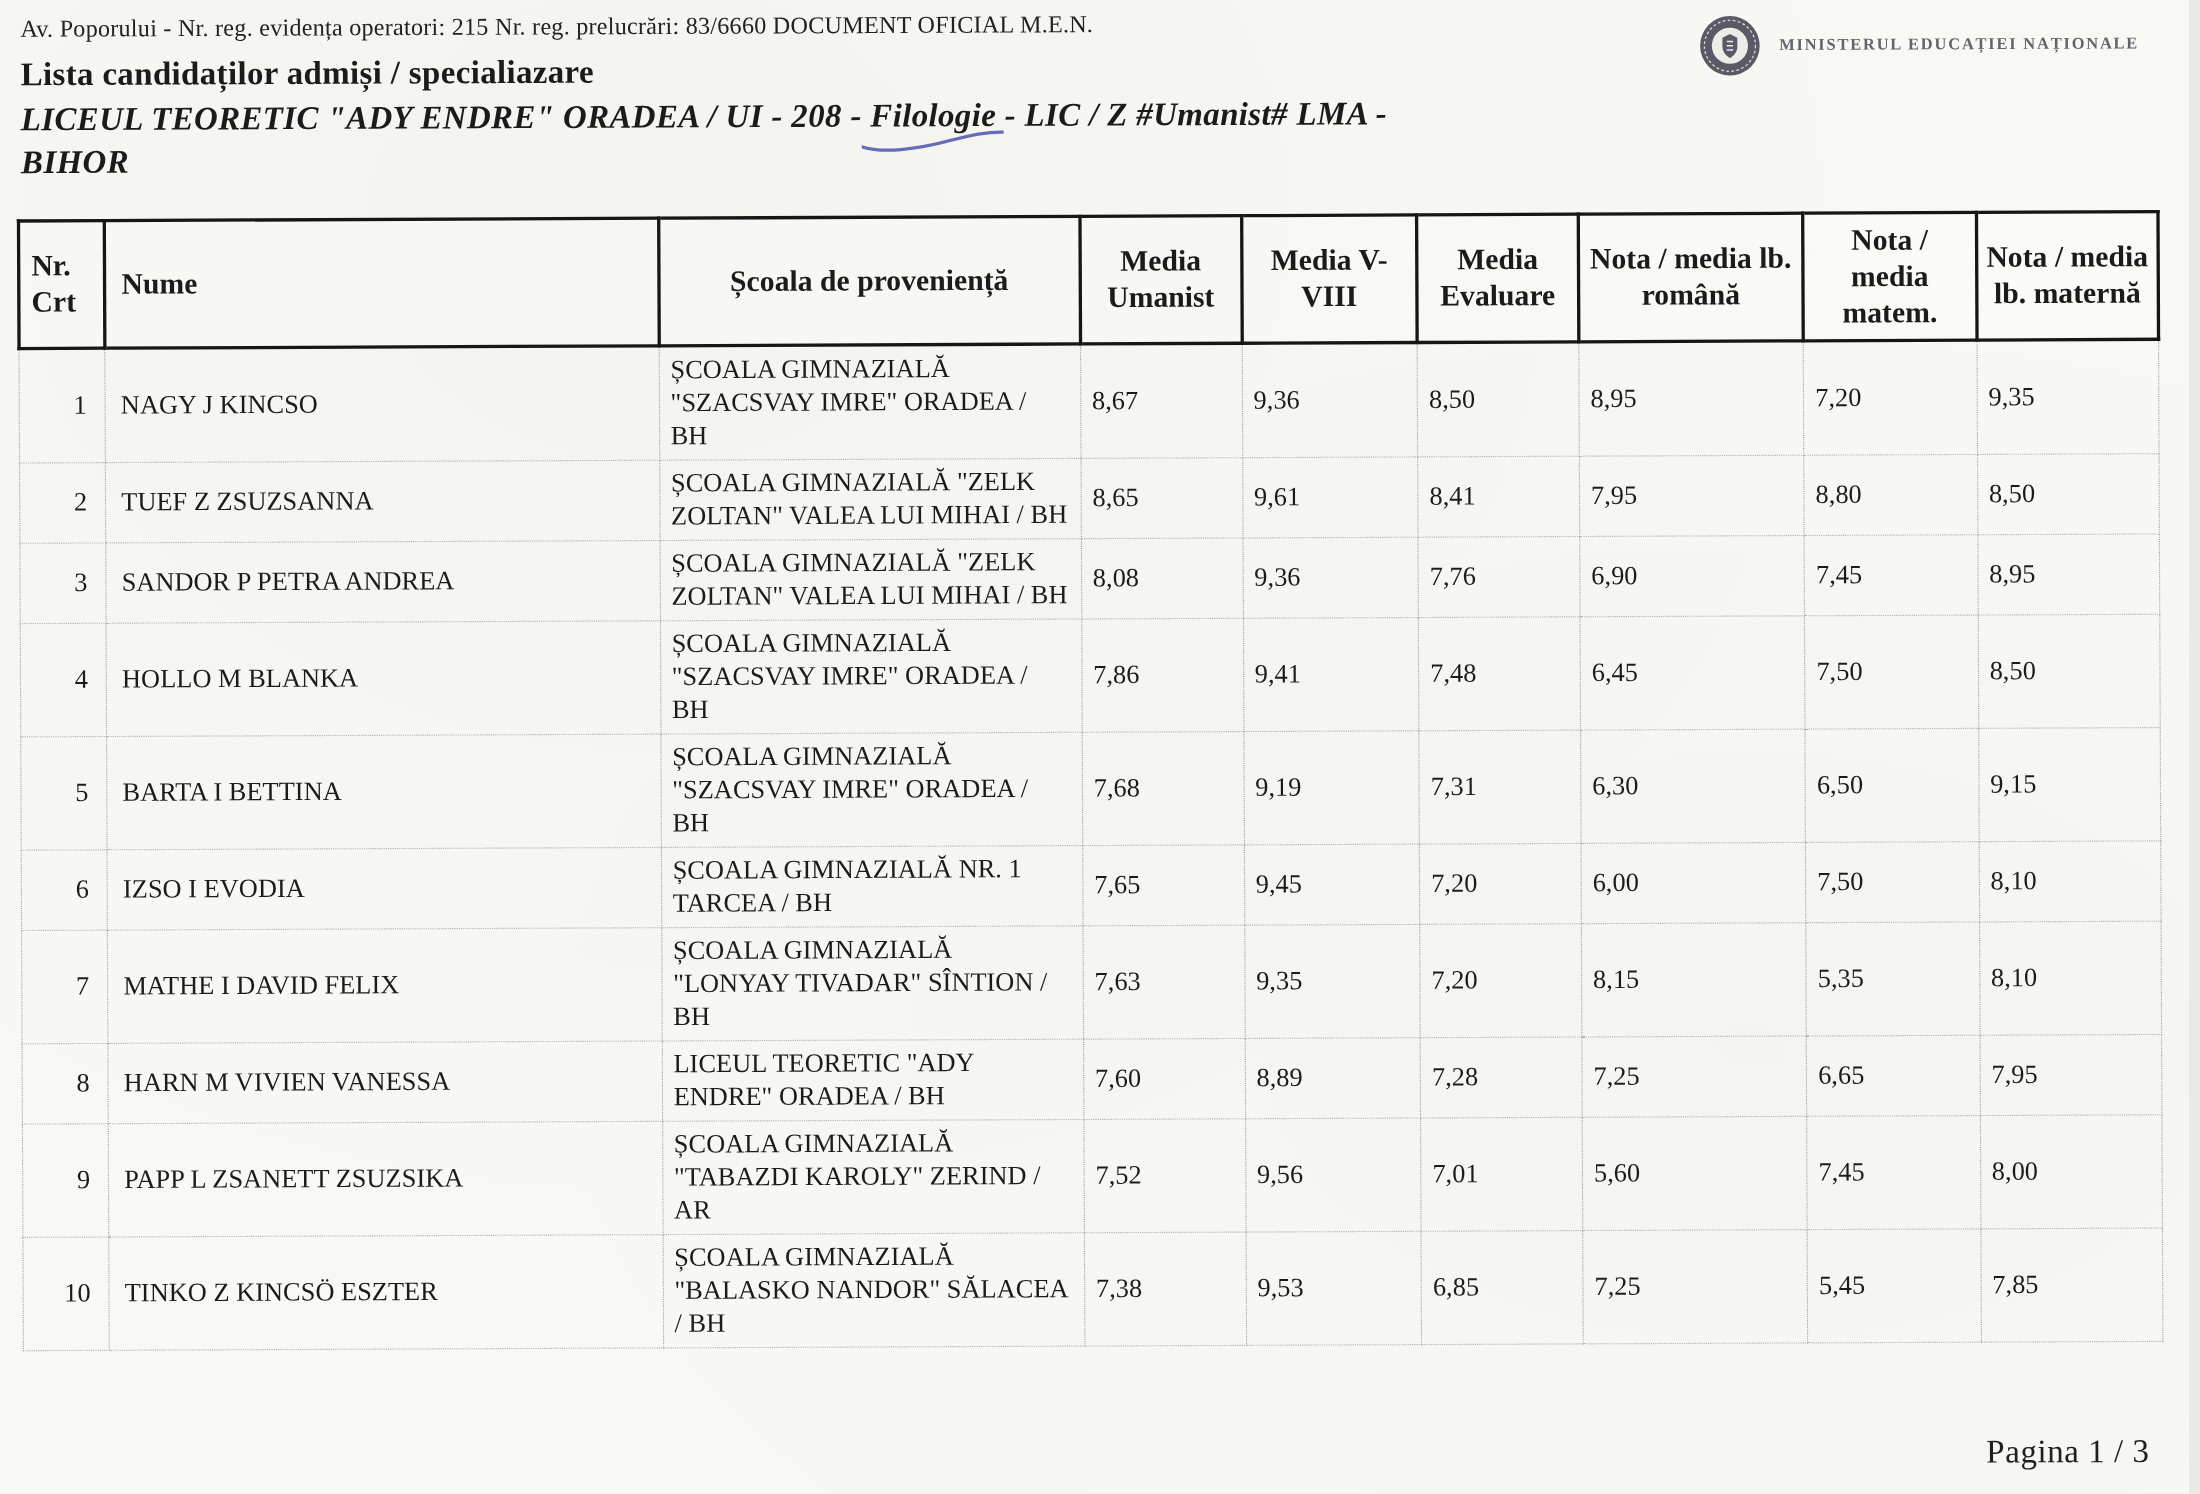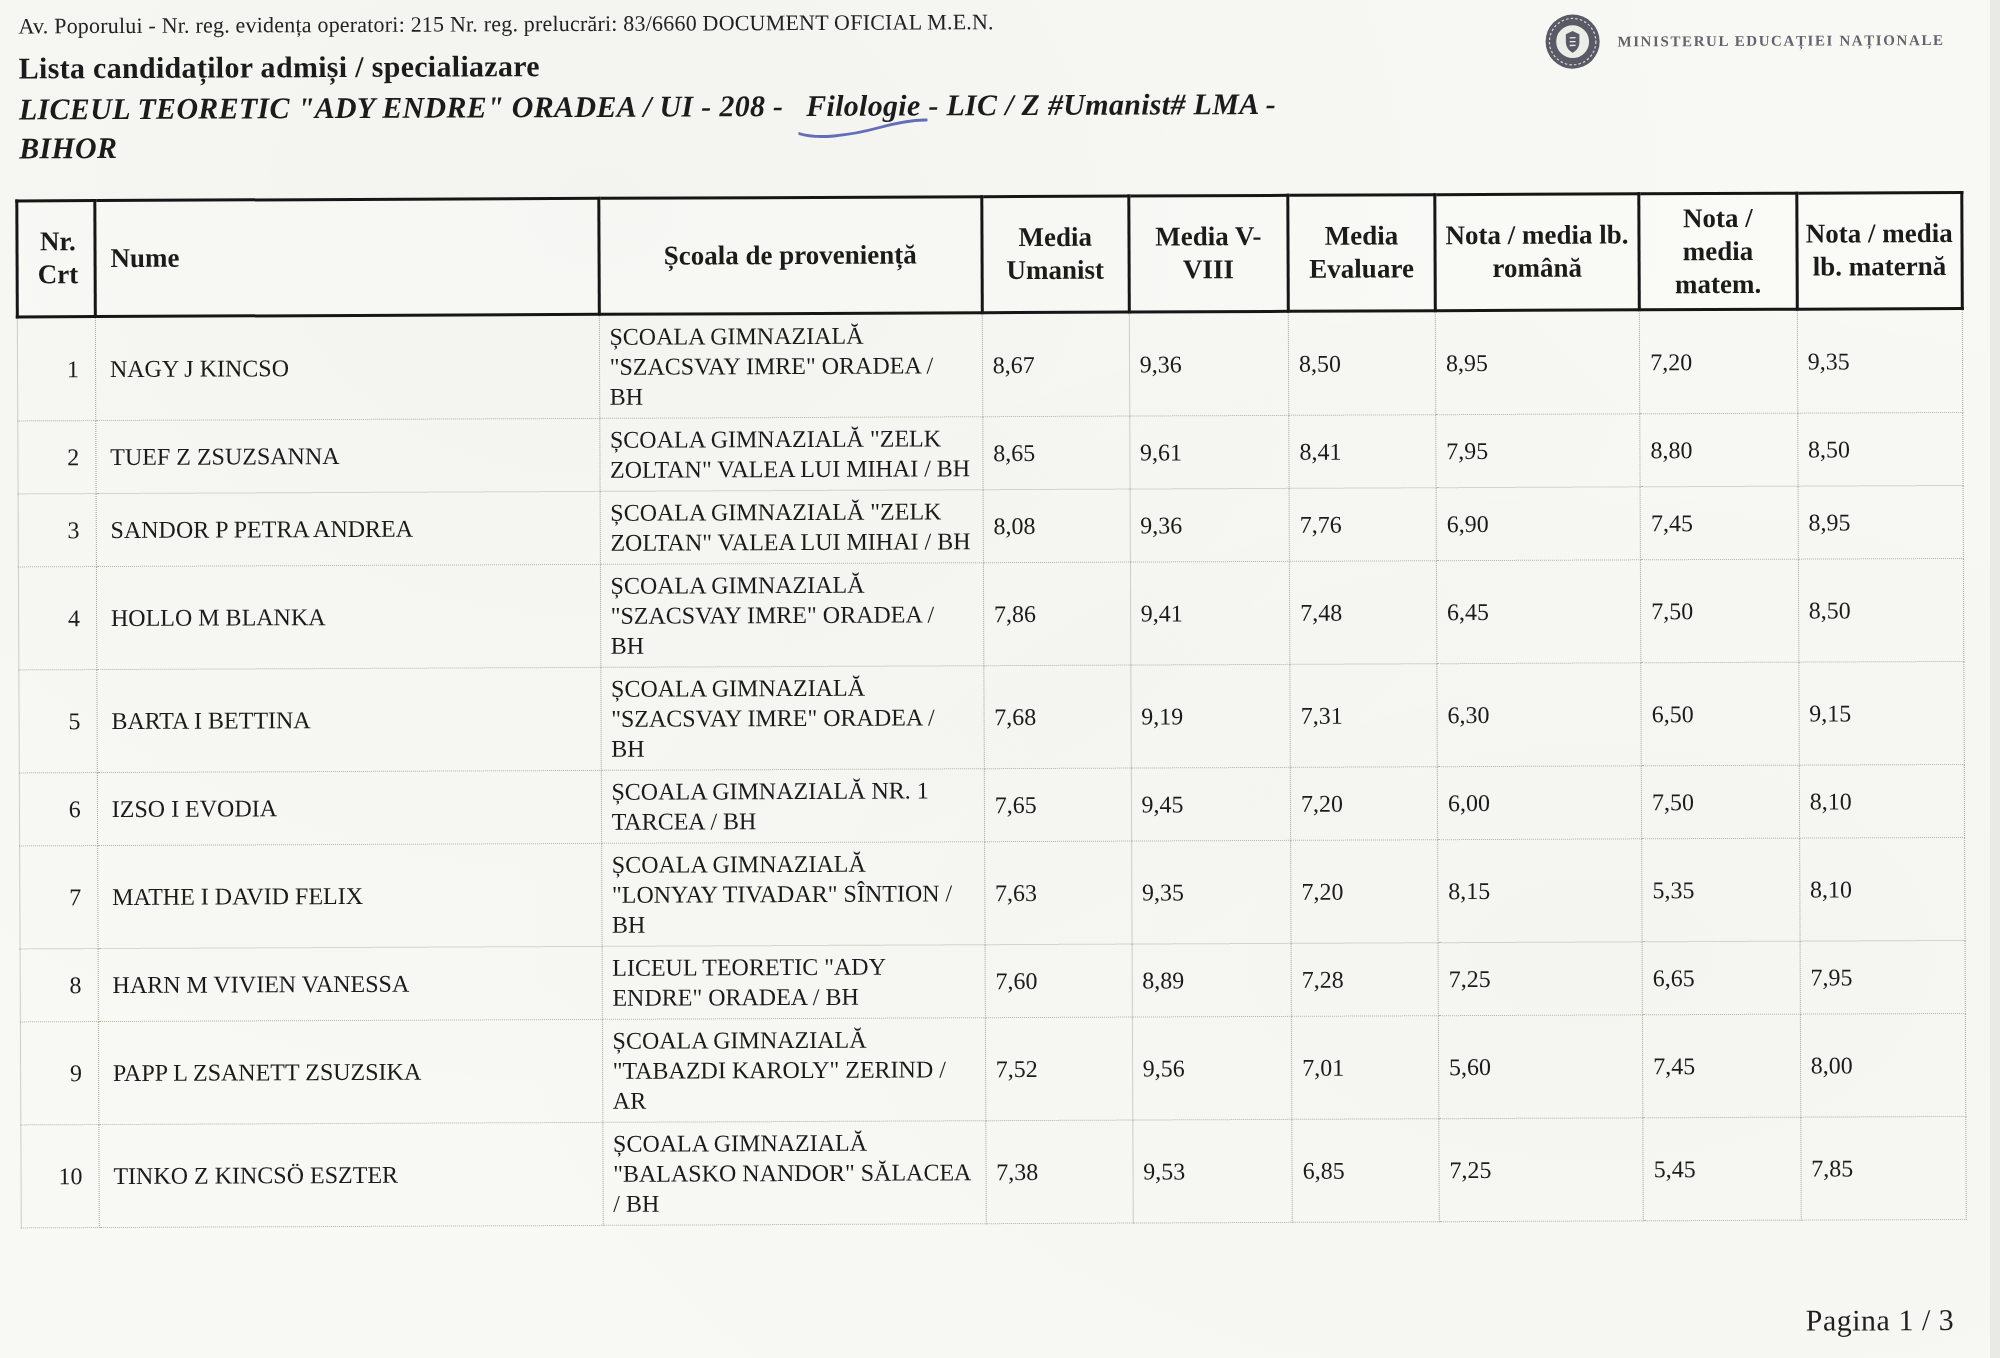--- a/index.html
+++ b/index.html
@@ -35,34 +35,34 @@
     font-weight:bold;
   }
   .title-block{position:absolute;left:22px;top:48px;width:1420px;}
   h1.doc-title{
     margin:0 0 4px 0;font-size:30px;font-weight:bold;letter-spacing:.3px;
   }
   h2.doc-subtitle{
     margin:0;font-size:30px;font-weight:bold;font-style:italic;
     line-height:1.3;letter-spacing:.3px;
   }
-  .hl{position:relative;display:inline-block;margin-left:15px;}
+  .hl{position:relative;display:inline-block;}
   .hl svg.pen{
     position:absolute;left:-10px;bottom:-17px;width:118%;height:28px;
     overflow:visible;pointer-events:none;
   }
   .table-wrap{position:absolute;left:18px;top:196px;width:1948px;}
   table.cands{width:100%;border-collapse:collapse;table-layout:fixed;}
   thead th{
     border:3px solid #161616;
     font-size:27px;font-weight:bold;line-height:1.22;
     padding:7px 6px;vertical-align:middle;text-align:center;
     background:rgba(255,255,255,0.25);
   }
-  thead th.h-nr{text-align:center;padding-left:10px;}
+  thead th.h-nr{text-align:left;padding-left:10px;}
   thead th.h-nume{text-align:left;padding-left:14px;}
   tbody td{
     border-right:1px dotted #a4a49a;
     border-left:1px dotted #a4a49a;
     border-bottom:1px dotted #b3b3a8;
     font-size:24px;line-height:1.25;
     padding:6px 10px;vertical-align:middle;
   }
   tbody tr{min-height:72px;}
   td.c-nr{text-align:right;padding-right:16px;}

